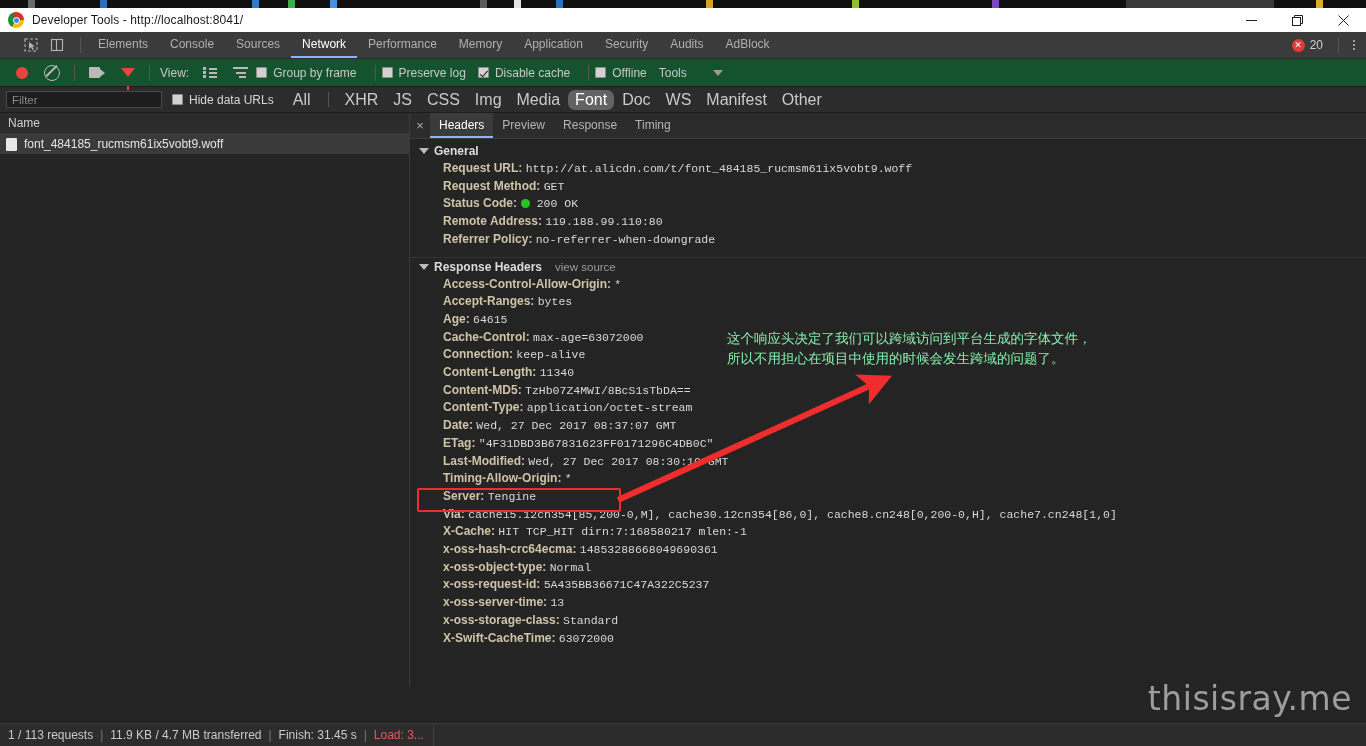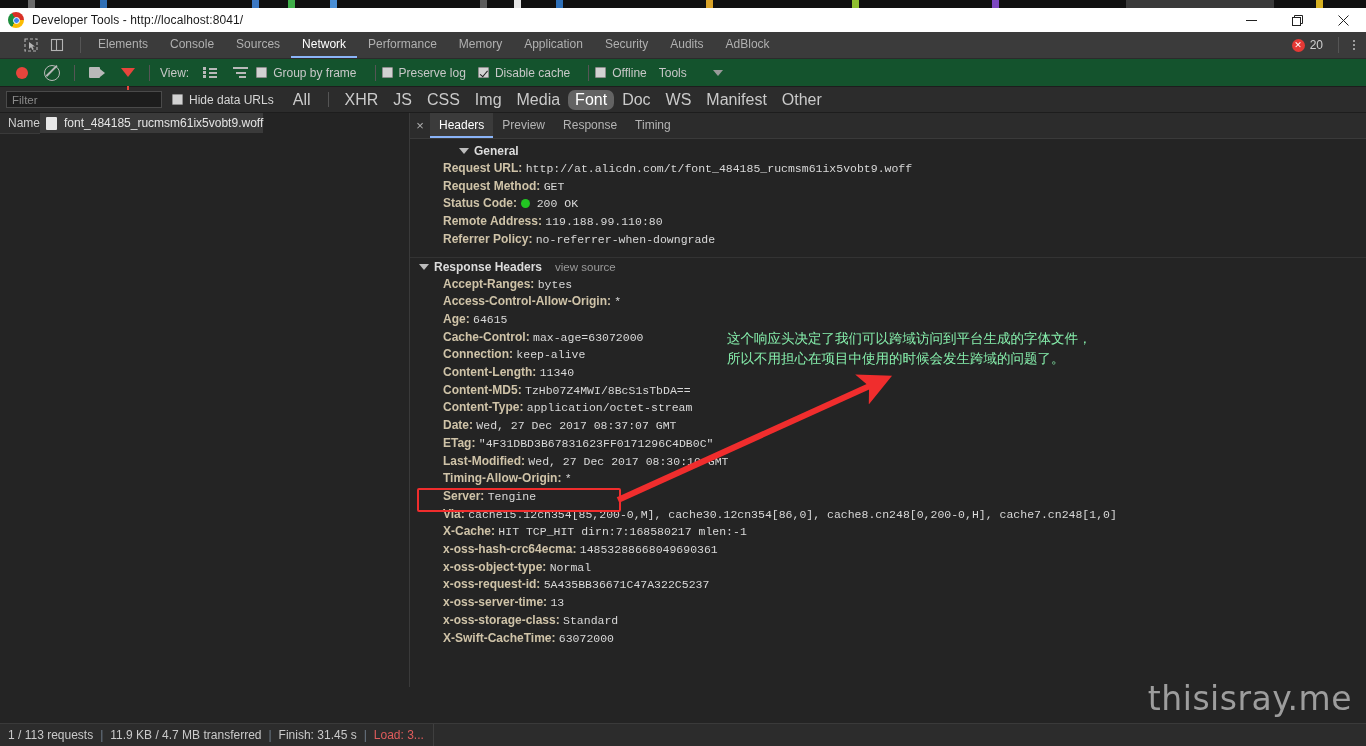--- a/index.html
+++ b/index.html
@@ -150,21 +150,21 @@
   .filter-sep { width: 1px; height: 15px; background: #555; margin: 0 9px; }
   .chip {
     padding: 1px 7px; font-size: 16px; color: #cacaca; border-radius: 7px; margin-right: 1px;
   }
   .chip.sel { background: #636363; color: #ffffff; }
 
   
   .panes { display: flex; height: 574px; }
   .left-pane {
     width: 409px; background: #242424; border-right: 1px solid #3a3a3a;
-    display: flex; flex-direction: row;
+    display: flex; flex-direction: column;
   }
   .lp-head {
     height: 20px; background: #2c2c2c; border-bottom: 1px solid #3a3a3a;
     display: flex; align-items: center; padding-left: 8px;
     font-size: 12px; color: #cfcfcf;
   }
   .lp-row {
     height: 20px; background: #3a3a3a; display: flex; align-items: center;
     padding-left: 6px; gap: 7px; font-size: 12px; color: #e4e4e4;
   }
@@ -188,21 +188,21 @@
   .hdr-body {
     flex: 1; overflow: hidden; position: relative;
     padding-top: 3px;
     font-size: 12px;
   }
   .sec-title {
     display: flex; align-items: center; gap: 5px;
     padding: 2px 0 2px 9px; font-weight: bold; color: #dcdcdc;
     border-top: 1px solid #333;
   }
-  .sec-title.first { border-top: none; margin-left: 40px; }
+  .sec-title.first { border-top: none; }
   .tri { width: 0; height: 0; border-left: 5px solid transparent; border-right: 5px solid transparent; border-top: 6px solid #bcbcbc; }
   .view-src { font-weight: normal; color: #9a9a9a; margin-left: 8px; font-size: 11.5px; }
   .hline {
     line-height: 16.7px; padding-left: 33px; white-space: nowrap;
     font-family: "Liberation Sans", sans-serif;
   }
   .hk { color: #cfc3a8; font-weight: bold; }
   .hv { color: #d8d8d8; font-family: "Liberation Mono", monospace; font-size: 11.5px; }
   .status-dot {
     display: inline-block; width: 9px; height: 9px; border-radius: 50%;
@@ -457,22 +457,22 @@
             <span class="hv">no-referrer-when-downgrade</span>
           </div>
 
           <div style="height:8px"></div>
 
           <div class="sec-title">
             <span class="tri"></span>
             <span>Response Headers</span>
             <span class="view-src">view source</span>
           </div>
+          <div class="hline"><span class="hk">Access-Control-Allow-Origin:</span> <span class="hv">*</span></div>
           <div class="hline"><span class="hk">Accept-Ranges:</span> <span class="hv">bytes</span></div>
-          <div class="hline"><span class="hk">Access-Control-Allow-Origin:</span> <span class="hv">*</span></div>
           <div class="hline"><span class="hk">Age:</span> <span class="hv">64615</span></div>
           <div class="hline"><span class="hk">Cache-Control:</span> <span class="hv">max-age=63072000</span></div>
           <div class="hline"><span class="hk">Connection:</span> <span class="hv">keep-alive</span></div>
           <div class="hline"><span class="hk">Content-Length:</span> <span class="hv">11340</span></div>
           <div class="hline"><span class="hk">Content-MD5:</span> <span class="hv">TzHb07Z4MWI/8BcS1sTbDA==</span></div>
           <div class="hline"><span class="hk">Content-Type:</span> <span class="hv">application/octet-stream</span></div>
           <div class="hline"><span class="hk">Date:</span> <span class="hv">Wed, 27 Dec 2017 08:37:07 GMT</span></div>
           <div class="hline"><span class="hk">ETag:</span> <span class="hv">"4F31DBD3B67831623FF0171296C4DB0C"</span></div>
           <div class="hline"><span class="hk">Last-Modified:</span> <span class="hv">Wed, 27 Dec 2017 08:30:10 GMT</span></div>
           <div class="hline"><span class="hk">Timing-Allow-Origin:</span> <span class="hv">*</span></div>

